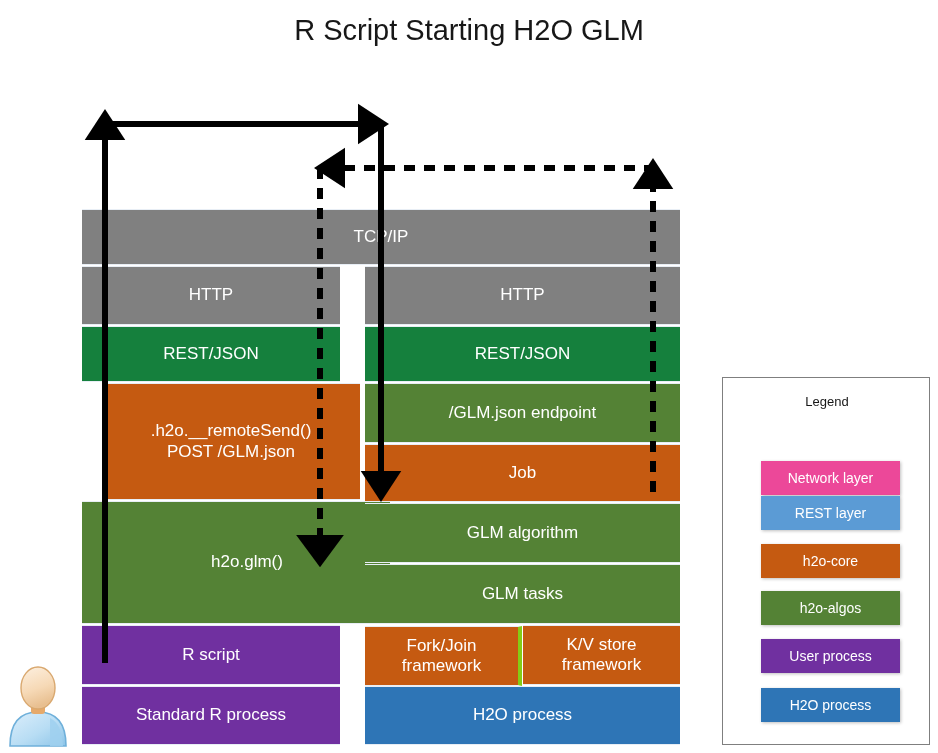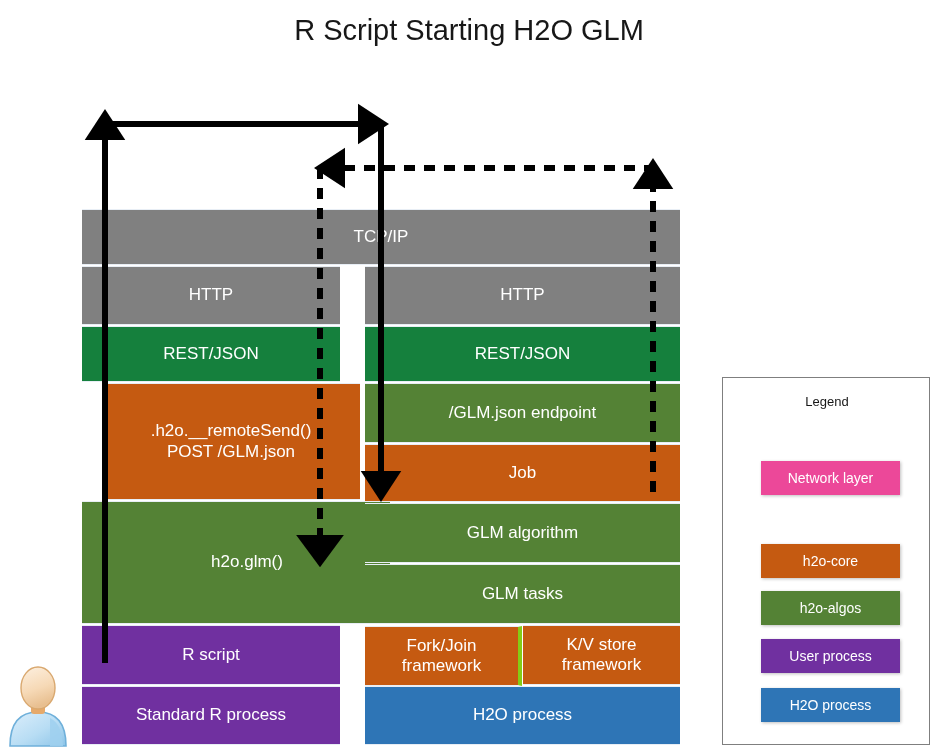--- a/index.html
+++ b/index.html
@@ -204,20 +204,23 @@
 
     <ellipse cx="32" cy="26" rx="17" ry="21" fill="url(#headG)" stroke="#d9a86f" stroke-width="1.4"></ellipse>
   </svg>
 
   <div class="legend-box">
     <div class="legend-title">Legend</div>
 
     <div class="legend-item" style="top:83px; background:#ec4899;">
       <span>Network layer</span>
     </div>
+    <div class="legend-item" style="top:118px; background:#5B9BD5;">
+      <span>REST layer</span>
+    </div>
     <div class="legend-item" style="top:166px; background:#C55A11;">
       <span>h2o-core</span>
     </div>
     <div class="legend-item" style="top:213px; background:#548235;">
       <span>h2o-algos</span>
     </div>
     <div class="legend-item" style="top:261px; background:#7030A0;">
       <span>User process</span>
     </div>
     <div class="legend-item" style="top:310px; background:#2E75B6;">

